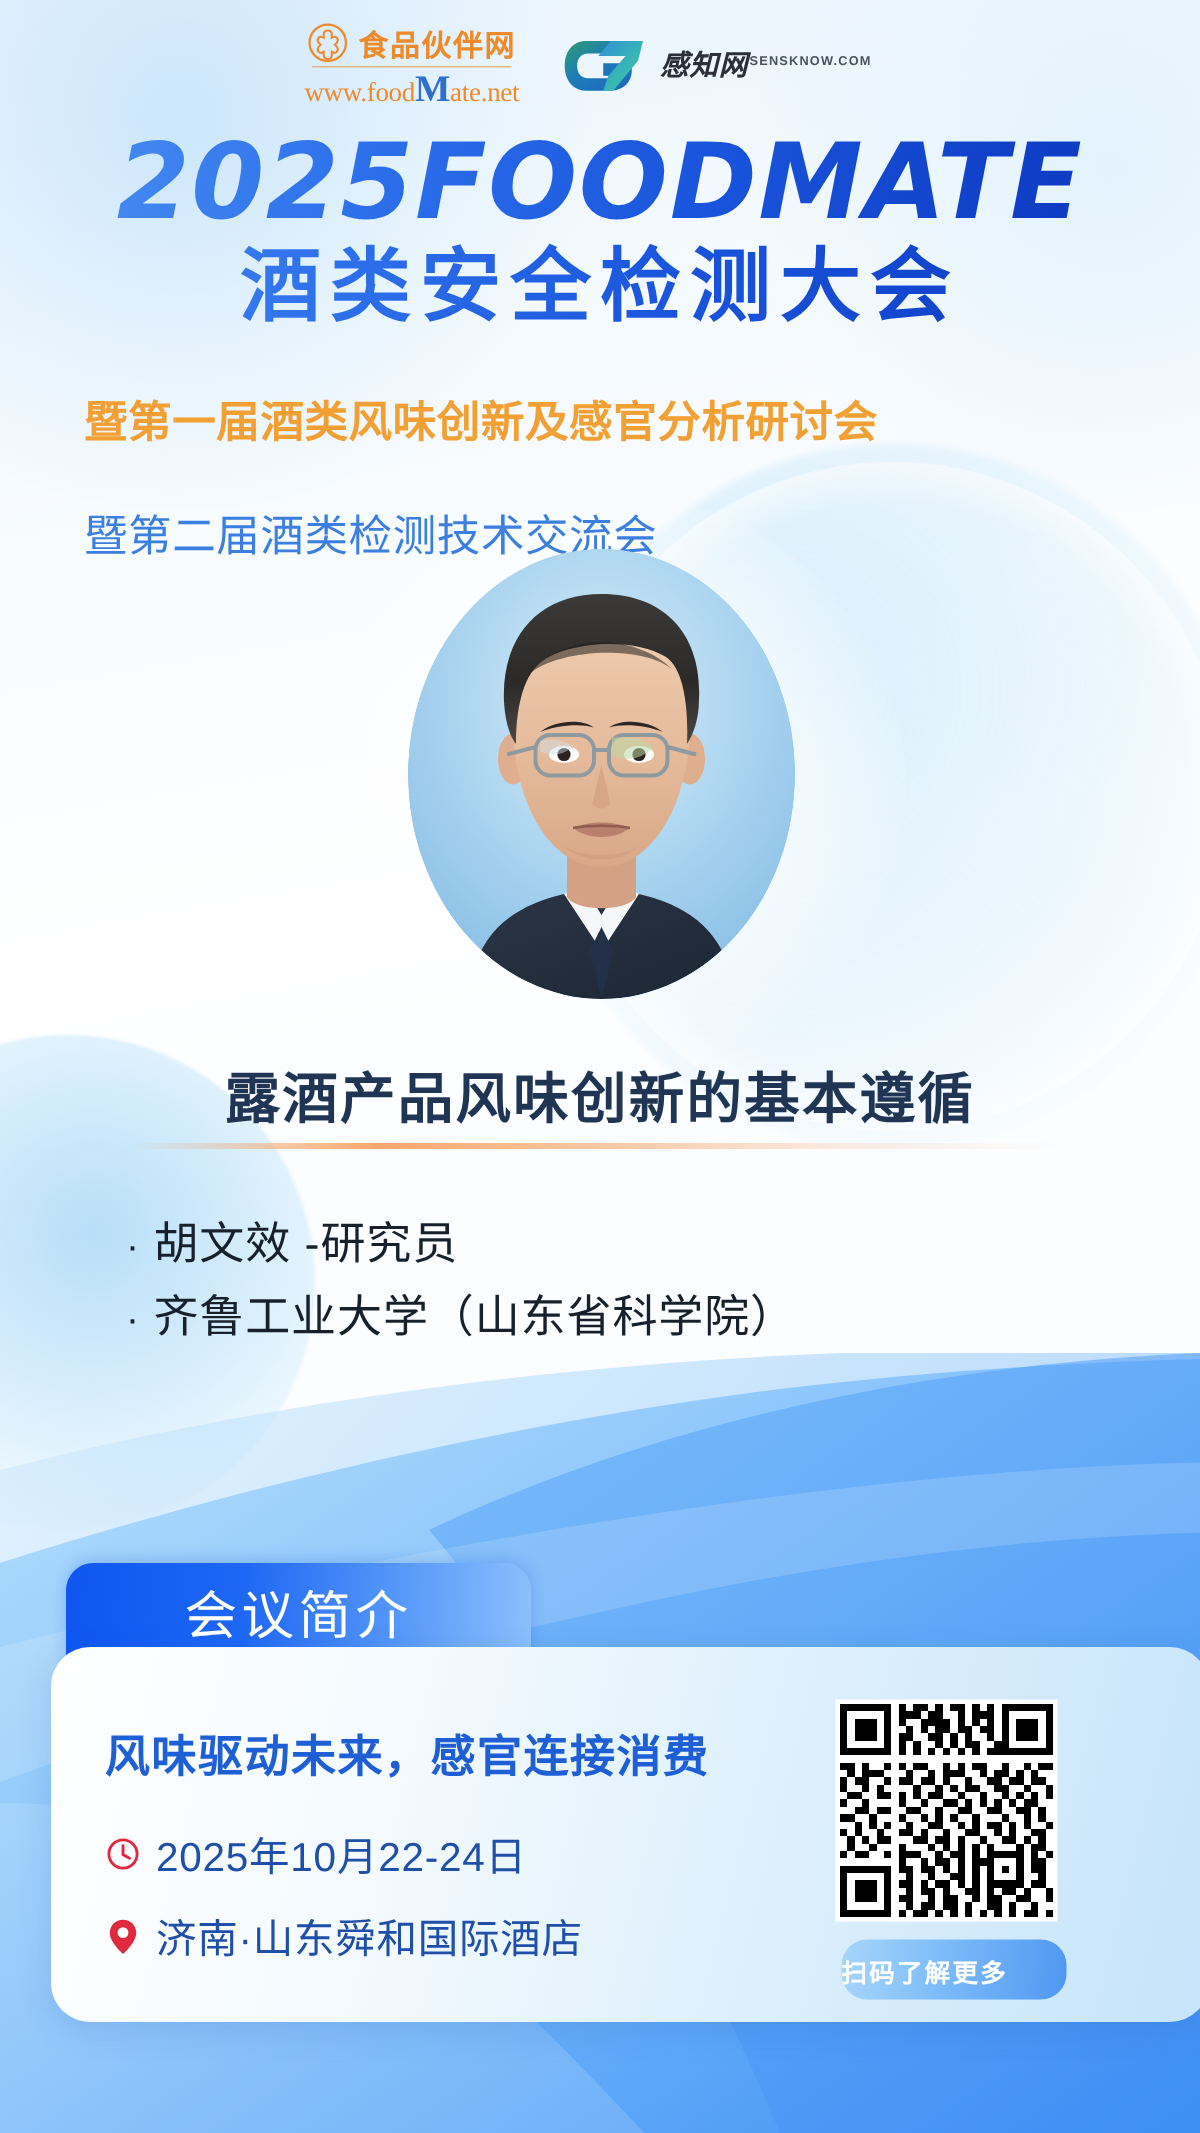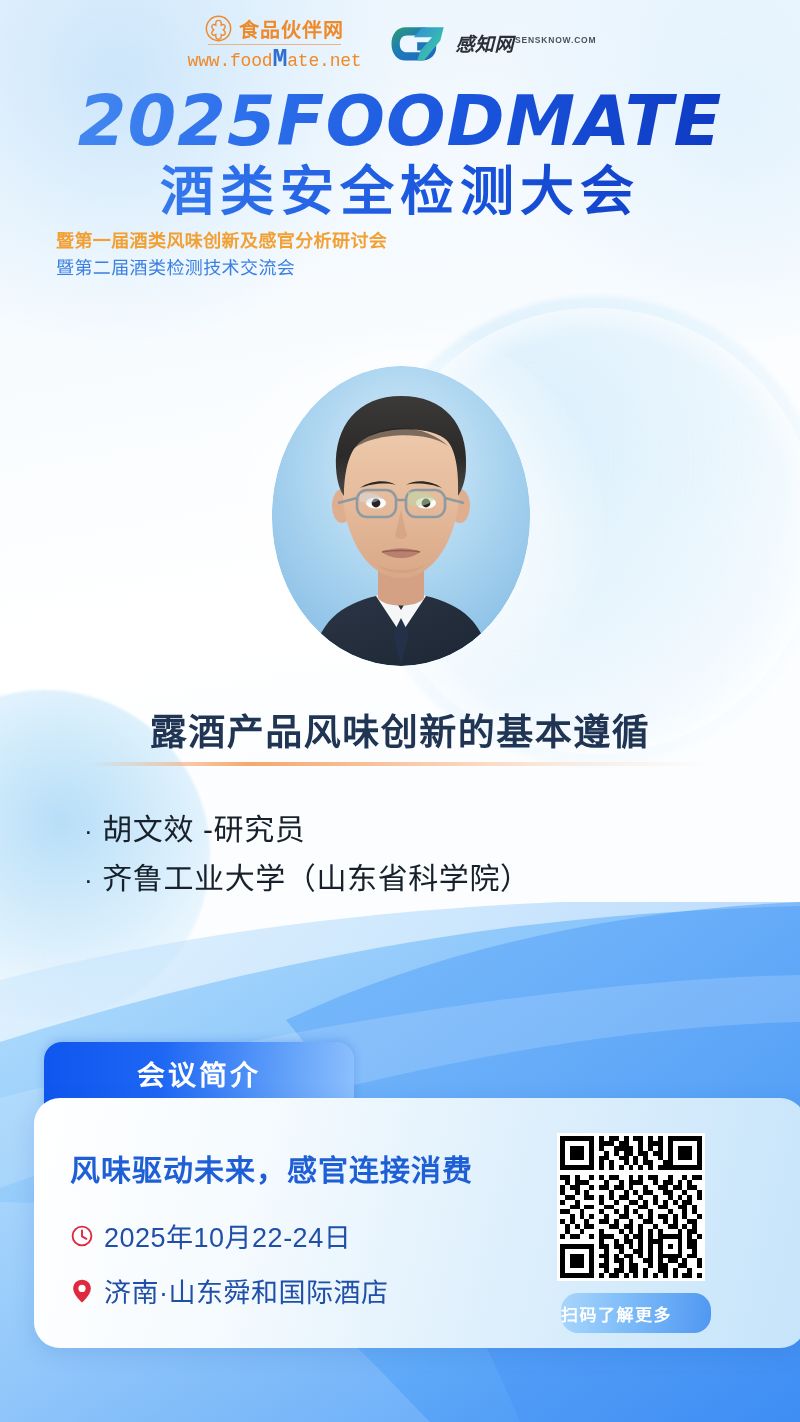--- a/index.html
+++ b/index.html
@@ -77,21 +77,21 @@
   .logo-foodmate { display: flex; flex-direction: column; align-items: center; gap: 1px; }
   .logo-fm-top { display: flex; align-items: center; gap: 7px; }
   .fm-flower { width: 27px; height: 27px; display: block; }
   .fm-cn {
     font-size: 20px; font-weight: 700; color: #ef8a2b; letter-spacing: 1px;
     font-family: "Liberation Sans", "DejaVu Sans", sans-serif;
   }
   .fm-rule { width: 133px; height: 1px; background: #e7b487; }
   .fm-url {
     font-size: 18px; color: #ef8a2b; letter-spacing: -.2px; line-height: 1.15;
-    font-family: Liberation Mono, monospace;
+    font-family: Liberation Serif, serif;
   }
   .fm-url .big { font-size: 25px; font-weight: 700; color: #2f6fd0; }
 
   .logo-sensknow { display: flex; align-items: center; gap: 8px; }
   .sk-mark { width: 58px; height: 40px; display: block; }
   .sk-text { display: flex; flex-direction: row; justify-content: center; gap: 1px; }
   .sk-cn {
     font-size: 19px; font-weight: 700; color: #2b2f38; letter-spacing: .5px;
     font-style: italic; line-height: 1;
   }
@@ -111,21 +111,21 @@
     margin-top: 4px;
     font-size: 54px; font-weight: 800; letter-spacing: 6px;
     line-height: 1.12;
     background: linear-gradient(95deg, #4e93f2 0%, #2f72ec 26%, #1a55dd 56%, #0f3cc4 90%);
     -webkit-background-clip: text; background-clip: text;
     -webkit-text-fill-color: transparent; color: transparent;
   }
 
   
   .subtitles { position: absolute; left: 56px; top: 228px; width: 700px; }
-  .sub-line { font-size: 18px; line-height: 1.52; letter-spacing: .4px; }
+  .sub-line { font-size: 29px; line-height: 1.52; letter-spacing: .4px; margin-top: 32px; }
   .sub-accent { color: #f2a033; font-weight: 700; }
   .sub-plain  { color: #3b7fe0; font-weight: 400; }
 
   
   .portrait-wrap {
     position: absolute; left: 272px; top: 366px;
     width: 258px; height: 300px;
     border-radius: 50% / 50%;
     overflow: hidden;
   }
@@ -160,21 +160,21 @@
   
   .section-tab {
     position: absolute; left: 44px; top: 1042px;
     width: 310px; height: 66px;
     border-radius: 18px 18px 0 0;
     background: linear-gradient(92deg, #0f56ef 0%, #1e67f4 38%, #5b9cf9 74%, #8cc0fd 100%);
     display: flex; align-items: center; justify-content: center;
     box-shadow: 0 -2px 10px rgba(17,72,214,.22);
   }
   .section-tab-label {
-    color: #ffffff; font-size: 28px; font-weight: 700; letter-spacing: 3px;
+    color: #ffffff; font-size: 35px; font-weight: 400; letter-spacing: 3px;
     margin-bottom: 4px;
   }
 
   
   .info-card {
     position: absolute; left: 34px; top: 1098px;
     width: 772px; height: 250px;
     border-radius: 26px;
     background: linear-gradient(104deg, #ffffff 0%, #f4fafe 30%, #ddeffc 62%, #c6e4fa 100%);
     box-shadow: 0 6px 22px rgba(30,90,180,.16);

